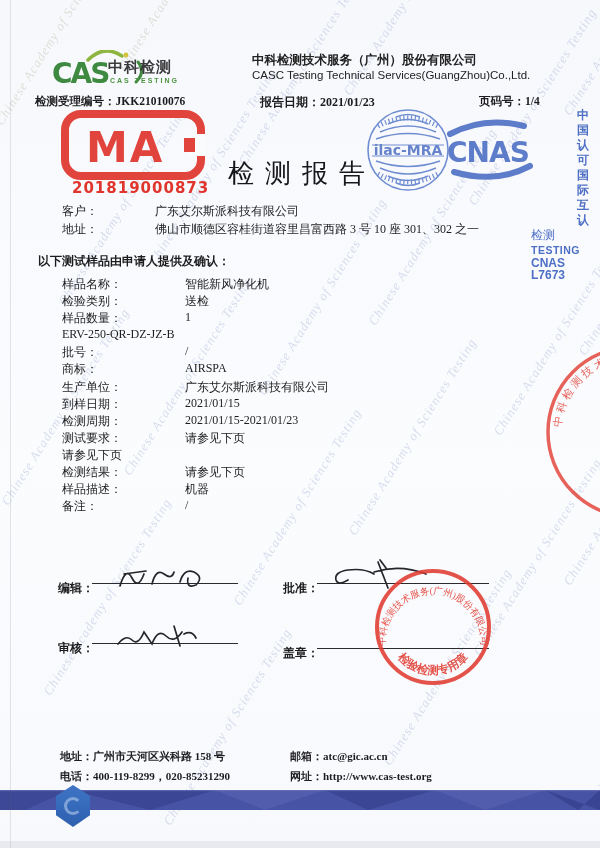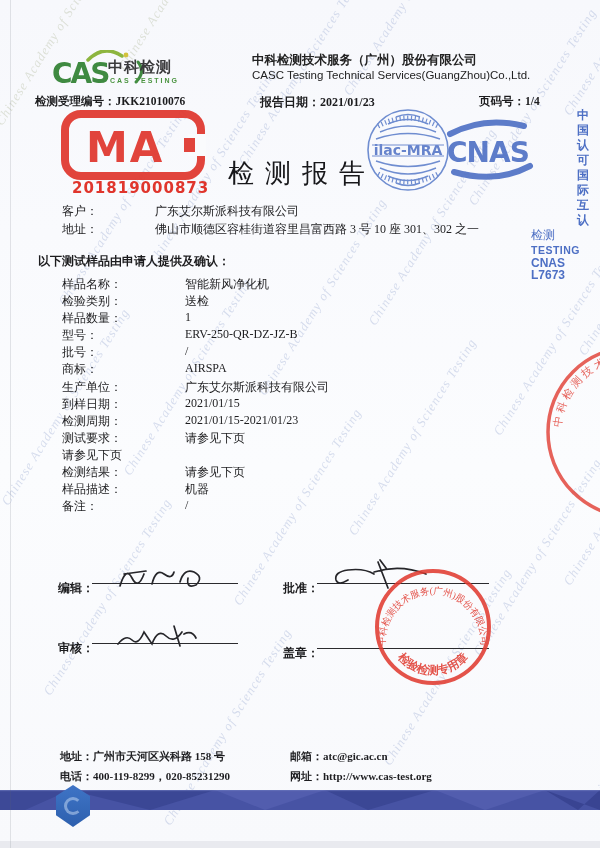--- a/index.html
+++ b/index.html
@@ -155,21 +155,20 @@
       </div>
     <div class="frow">
         <span class="lb">检验类别：</span>
         <span>送检</span>
       </div>
     <div class="frow">
         <span class="lb">样品数量：</span>
         <span>1</span>
       </div>
     <div class="frow">
-        <span class="lb">型号：</span>
         <span>ERV-250-QR-DZ-JZ-B</span>
       </div>
     <div class="frow">
         <span class="lb">批号：</span>
         <span>/</span>
       </div>
     <div class="frow">
         <span class="lb">商标：</span>
         <span>AIRSPA</span>
       </div>

